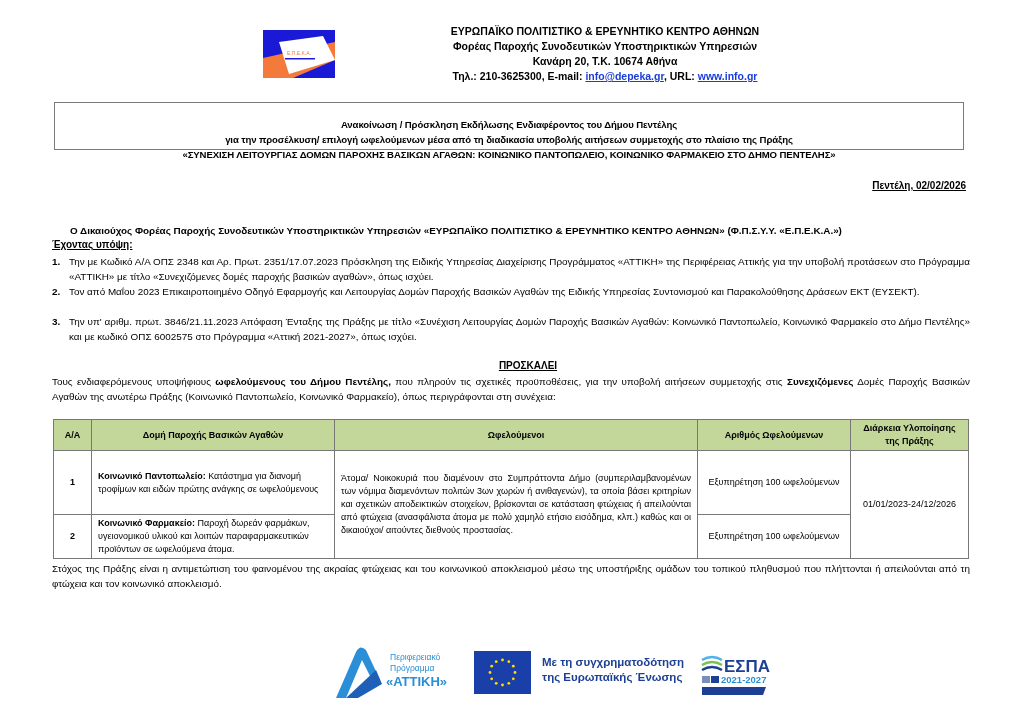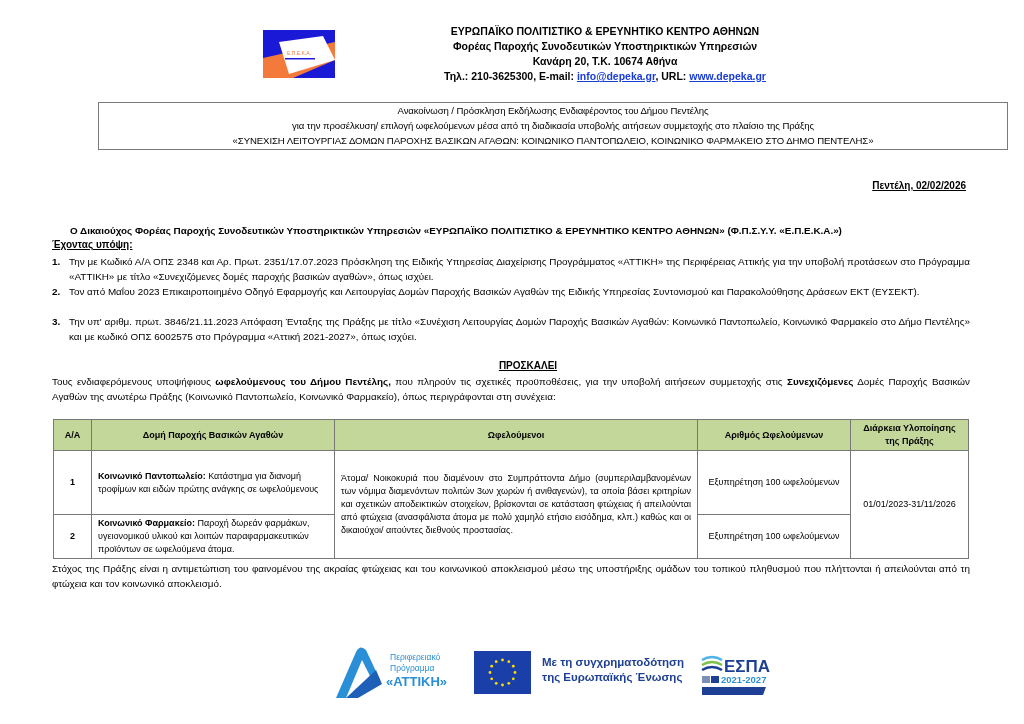--- a/index.html
+++ b/index.html
@@ -10,21 +10,21 @@
   #logo { left:263px; top:30px; width:72px; height:48px; overflow:hidden; }
   #logo svg { width:72px; height:48px; display:block; }
   .lh { left:345px; width:520px; text-align:center; font-weight:bold; font-size:10.5px; line-height:15px; }
   #lh-org { top:24px; }
   #lh-sub { top:39px; }
   #lh-addr { top:54px; }
   #lh-contact { top:69px; }
   .lnk { color:#1a3cd8; text-decoration:underline; }
 
   
-  #title-box { left:54px; top:102px; width:910px; height:48px; border:1.5px solid #7a7a7a; text-align:center; font-weight:normal; font-size:9.6px; line-height:15px; padding-top:0; box-sizing:border-box; font-family:"Liberation Sans", sans-serif; letter-spacing:-0.1px;margin-left:44px; }
+  #title-box { left:54px; top:102px; width:910px; height:48px; border:1.5px solid #7a7a7a; text-align:center; font-weight:bold; font-size:9.6px; line-height:15px; padding-top:14px; box-sizing:border-box; font-family:"Liberation Sans", sans-serif; letter-spacing:-0.1px; }
 
   #date-line { right:58px; top:180px; font-weight:bold; font-size:10px; text-decoration:underline;text-align:center; }
 
   #beneficiary { left:70px; top:225px; width:900px; font-size:9.9px; font-weight:bold; }
   #having { left:52px; top:239px; font-size:10px; font-weight:bold; text-decoration:underline; }
 
   .li { position:absolute; left:52px; width:918px; font-size:9.9px; line-height:15px; text-align:justify; }
   .li .num { position:absolute; left:0; top:0; font-weight:bold; }
   .li .txt { margin-left:17px; display:block; text-align:justify; text-align-last:left; }
   #li1 { top:254px; }
@@ -63,21 +63,21 @@
     <polygon points="0,48 72,48 72,30 30,48" fill="#1a1ad6"></polygon>
     <polygon points="16,12 60,6 72,30 26,44" fill="#ffffff"></polygon>
     <text x="36" y="25" font-size="5" fill="#f47a3b" text-anchor="middle" font-family="Liberation Sans, sans-serif">Ε.Π.Ε.Κ.Α.</text>
     <rect x="22" y="28" width="30" height="1.5" fill="#1a1ad6"></rect>
   </svg>
 </div>
 <div id="lh-org" class="abs lh">ΕΥΡΩΠΑΪΚΟ ΠΟΛΙΤΙΣΤΙΚΟ &amp; ΕΡΕΥΝΗΤΙΚΟ ΚΕΝΤΡΟ ΑΘΗΝΩΝ</div>
 <div id="lh-sub" class="abs lh">Φορέας Παροχής Συνοδευτικών Υποστηρικτικών Υπηρεσιών</div>
 <div id="lh-addr" class="abs lh">Κανάρη 20,  Τ.Κ. 10674  Αθήνα</div>
 <div id="lh-contact" class="abs lh">
-  <span>Τηλ.: 210-3625300, E-mail: </span><span class="lnk">info@depeka.gr</span><span>, URL: </span><span class="lnk">www.depeka.gr</span>
+  <span>Τηλ.: 210-3625300, E-mail: </span><span class="lnk">info@depeka.gr</span><span>, URL: </span><span class="lnk">www.info.gr</span>
 </div>
 
 <div id="title-box" class="abs">
   <div>Ανακοίνωση / Πρόσκληση Εκδήλωσης Ενδιαφέροντος  του Δήμου Πεντέλης</div>
   <div>για την προσέλκυση/ επιλογή ωφελούμενων μέσα από τη διαδικασία υποβολής αιτήσεων συμμετοχής στο πλαίσιο της Πράξης</div>
   <div>«ΣΥΝΕΧΙΣΗ ΛΕΙΤΟΥΡΓΙΑΣ ΔΟΜΩΝ ΠΑΡΟΧΗΣ ΒΑΣΙΚΩΝ ΑΓΑΘΩΝ: ΚΟΙΝΩΝΙΚΟ ΠΑΝΤΟΠΩΛΕΙΟ,  ΚΟΙΝΩΝΙΚΟ ΦΑΡΜΑΚΕΙΟ ΣΤΟ ΔΗΜΟ ΠΕΝΤΕΛΗΣ»</div>
 </div>
 
 <div id="date-line" class="abs">Πεντέλη, 02/02/2026</div>
 
@@ -111,21 +111,21 @@
       <th class="c-num">Αριθμός Ωφελούμενων</th>
       <th class="c-dur">Διάρκεια Υλοποίησης της Πράξης</th>
     </tr>
   </thead>
   <tbody>
     <tr style="height:64px;">
       <td class="c-aa">1</td>
       <td class="c-struct"><b>Κοινωνικό Παντοπωλείο:</b><span> Κατάστημα για διανομή τροφίμων και ειδών πρώτης ανάγκης σε ωφελούμενους</span></td>
       <td class="c-ben" rowspan="2">Άτομα/ Νοικοκυριά που διαμένουν στο Συμπράττοντα Δήμο (συμπεριλαμβανομένων των νόμιμα διαμενόντων πολιτών 3ων χωρών ή ανιθαγενών), τα οποία βάσει κριτηρίων και σχετικών αποδεικτικών στοιχείων, βρίσκονται σε κατάσταση φτώχειας ή απειλούνται από φτώχεια (ανασφάλιστα άτομα με πολύ χαμηλό ετήσιο εισόδημα, κλπ.) καθώς και οι δικαιούχοι/ αιτούντες διεθνούς προστασίας.</td>
       <td class="c-num">Εξυπηρέτηση 100 ωφελούμενων</td>
-      <td class="c-dur" rowspan="2">01/01/2023-31/11/2026</td>
+      <td class="c-dur" rowspan="2">01/01/2023-24/12/2026</td>
     </tr>
     <tr style="height:42px;">
       <td class="c-aa">2</td>
       <td class="c-struct"><b>Κοινωνικό Φαρμακείο:</b><span> Παροχή δωρεάν φαρμάκων, υγειονομικού υλικού και λοιπών παραφαρμακευτικών προϊόντων σε ωφελούμενα άτομα.</span></td>
       <td class="c-num">Εξυπηρέτηση 100 ωφελούμενων</td>
     </tr>
   </tbody>
 </table>
 
 <div id="goal" class="abs">Στόχος της Πράξης είναι η αντιμετώπιση του φαινομένου της ακραίας φτώχειας και του κοινωνικού αποκλεισμού μέσω της υποστήριξης ομάδων του τοπικού πληθυσμού που πλήττονται ή απειλούνται από τη φτώχεια και τον κοινωνικό αποκλεισμό.</div>

